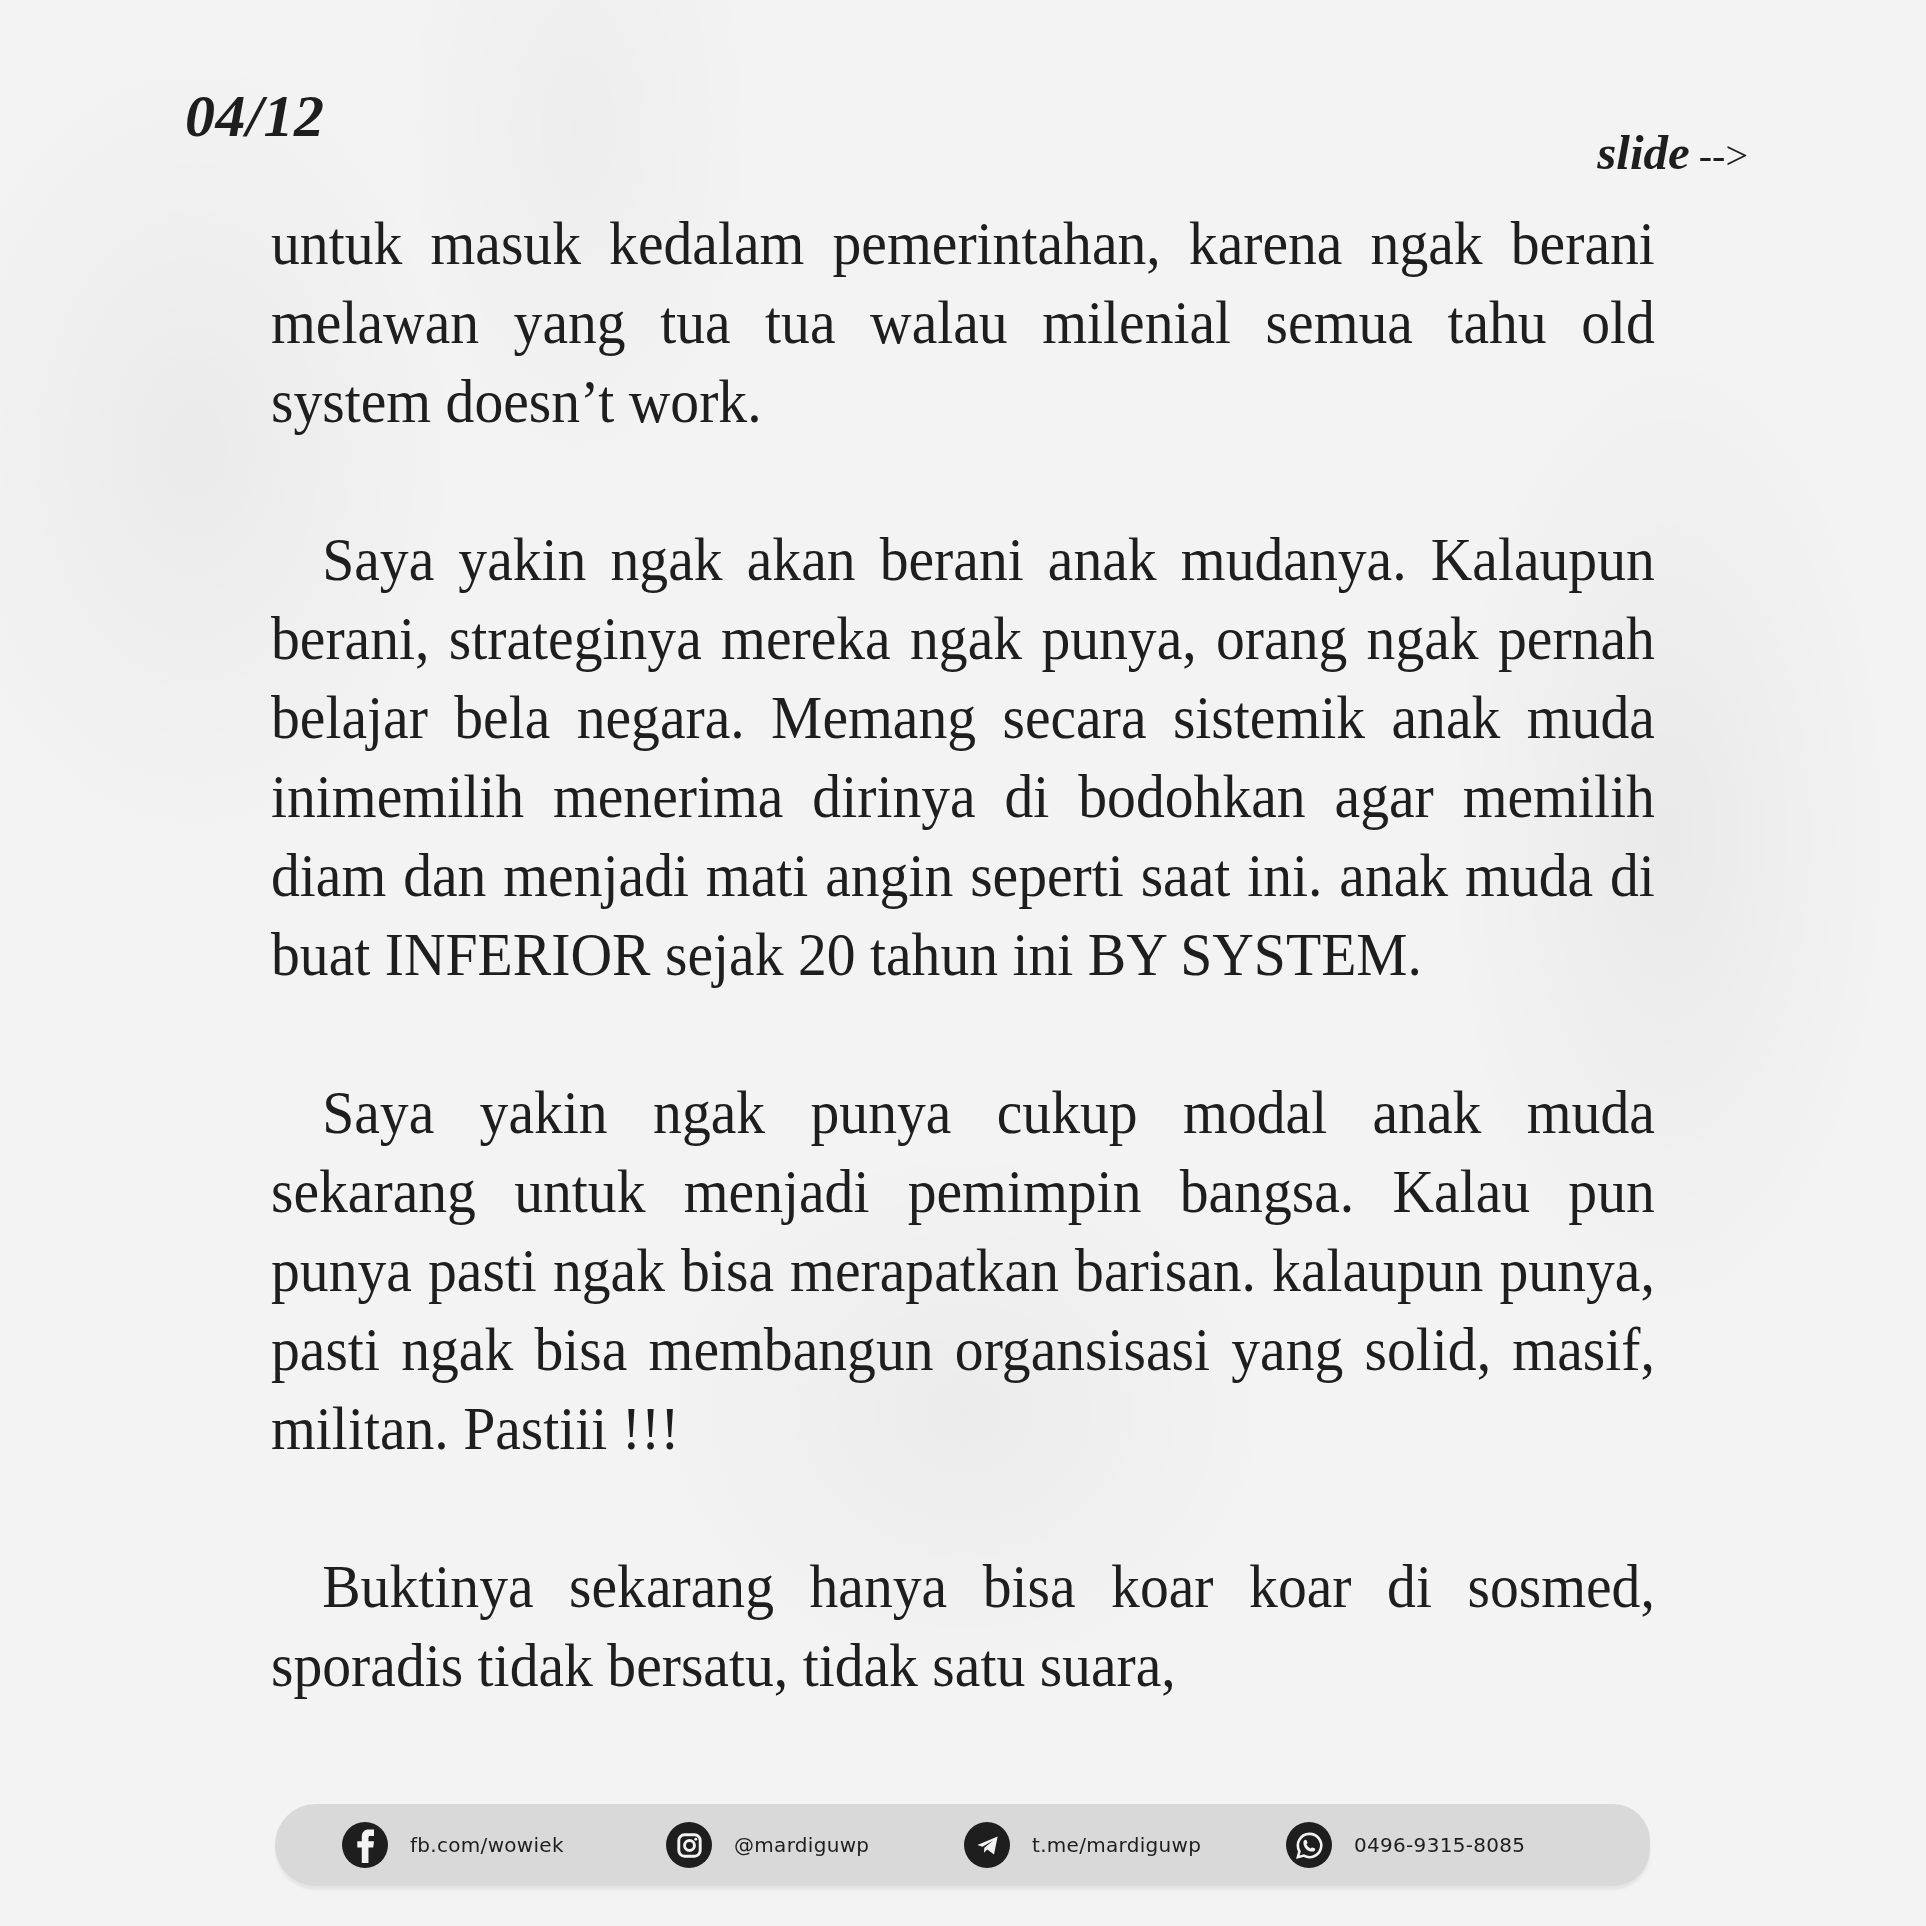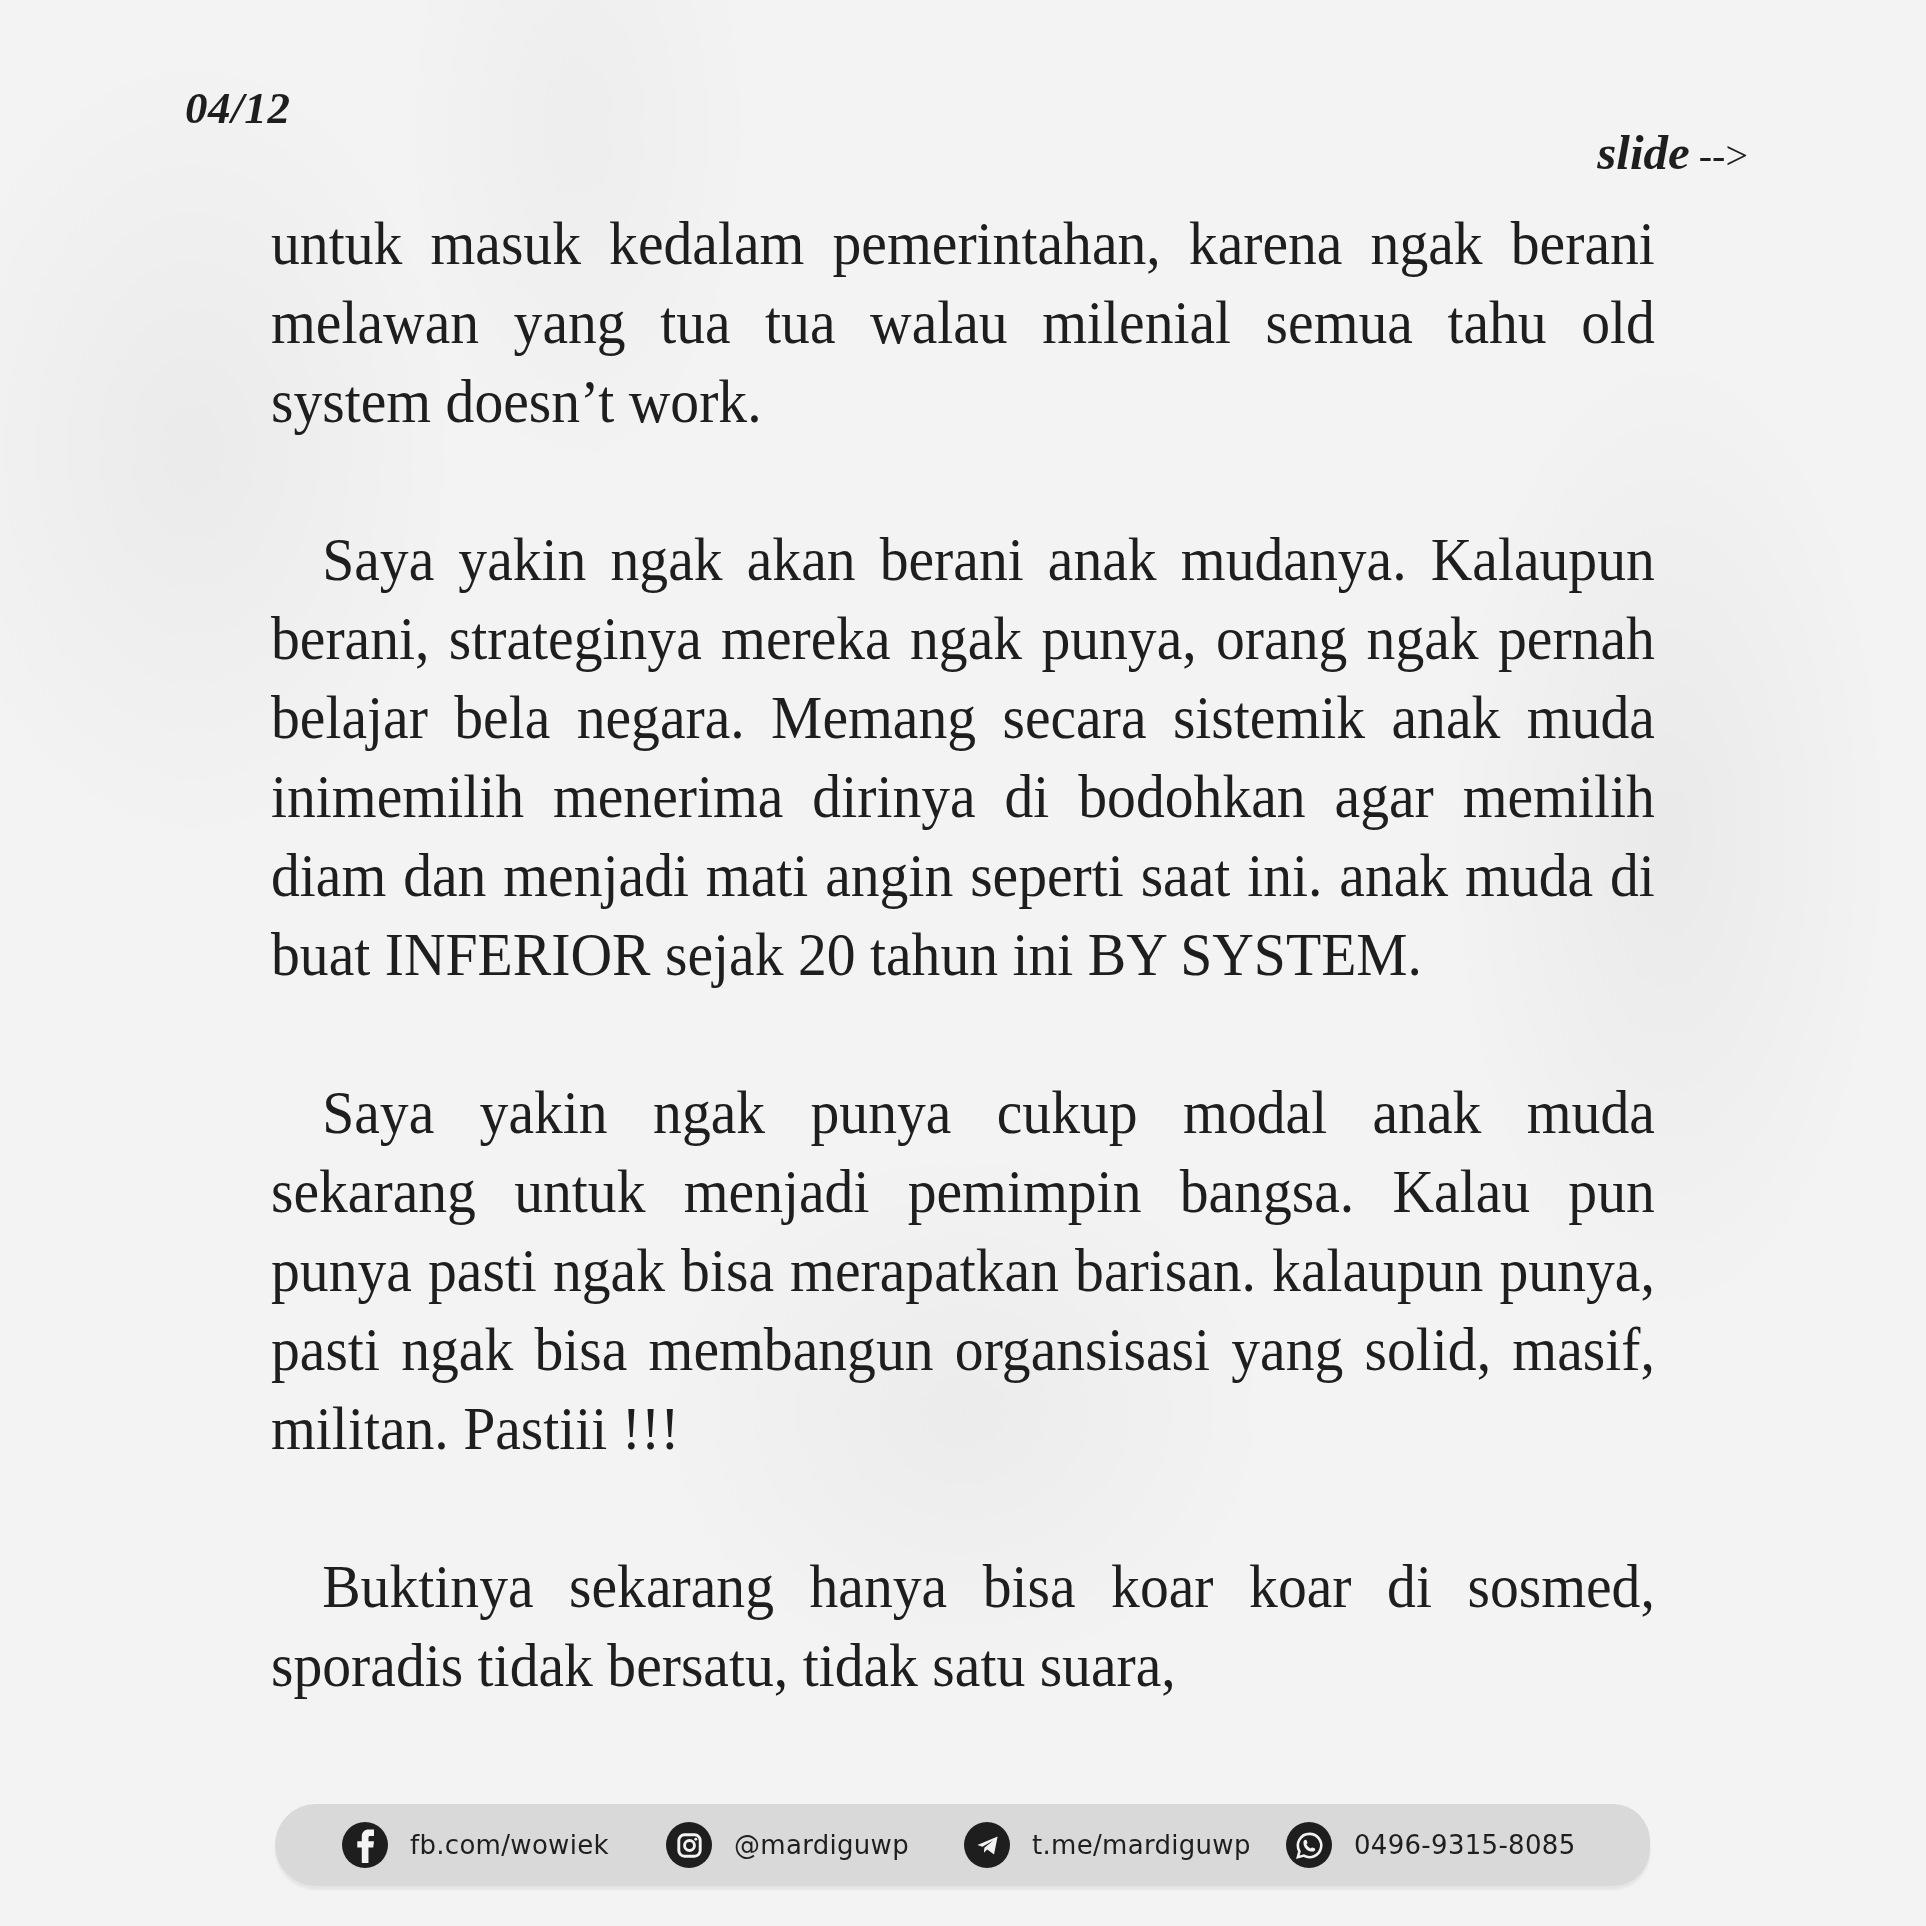--- a/index.html
+++ b/index.html
@@ -10,21 +10,21 @@
         radial-gradient(ellipse 385px 578px at 193px 449px, rgba(0,0,0,0.035), transparent 70%),
         radial-gradient(ellipse 321px 706px at 1669px 835px, rgba(0,0,0,0.04), transparent 70%),
         radial-gradient(ellipse 449px 385px at 963px 1412px, rgba(0,0,0,0.03), transparent 70%),
         radial-gradient(ellipse 257px 514px at 578px 128px, rgba(0,0,0,0.025), transparent 70%);
       font-family:"Liberation Serif","DejaVu Serif",serif;
       color:#1e1e1e;
     }
     .page-num {
       position:absolute; left:185px; top:82px;
       font-family:"Liberation Serif",serif; font-style:italic; font-weight:bold;
-      font-size:45px; letter-spacing:0.6px;
+      font-size:60px; letter-spacing:0.6px;
     }
     .slide-hint {
       position:absolute; right:178px; top:76px;
       font-family:"Liberation Serif",serif; font-style:italic; font-weight:bold;
       font-size:49px;
       margin-top:48px;
     }
     .slide-hint .arrow { font-style:normal; font-weight:normal; font-size:40px; margin-left:9px; }
     .body-text {
       position:absolute; left:271px; top:204px; width:1384px;
@@ -44,21 +44,21 @@
       font-family:"DejaVu Sans","Liberation Sans",sans-serif;
     }
     .social {
       display:flex; align-items:center; margin-right:0;
       text-decoration:none; color:#1e1e1e;
     }
     .social .icon {
       width:46px; height:46px; border-radius:50%; background:#1e1e1e;
       display:flex; align-items:center; justify-content:center; flex-shrink:0;
     }
-    .social .label { font-size:26px; margin-left:22px; letter-spacing:0.3px;text-align:center; }
+    .social .label { font-size:20px; margin-left:22px; letter-spacing:0.3px;text-align:center; }
     .s-fb { width:324px; }
     .s-ig { width:298px; }
     .s-tg { width:322px; }
   </style>
 </head>
 <body>
 
 <div class="page-num">04/12</div>
 
 <div class="slide-hint">

